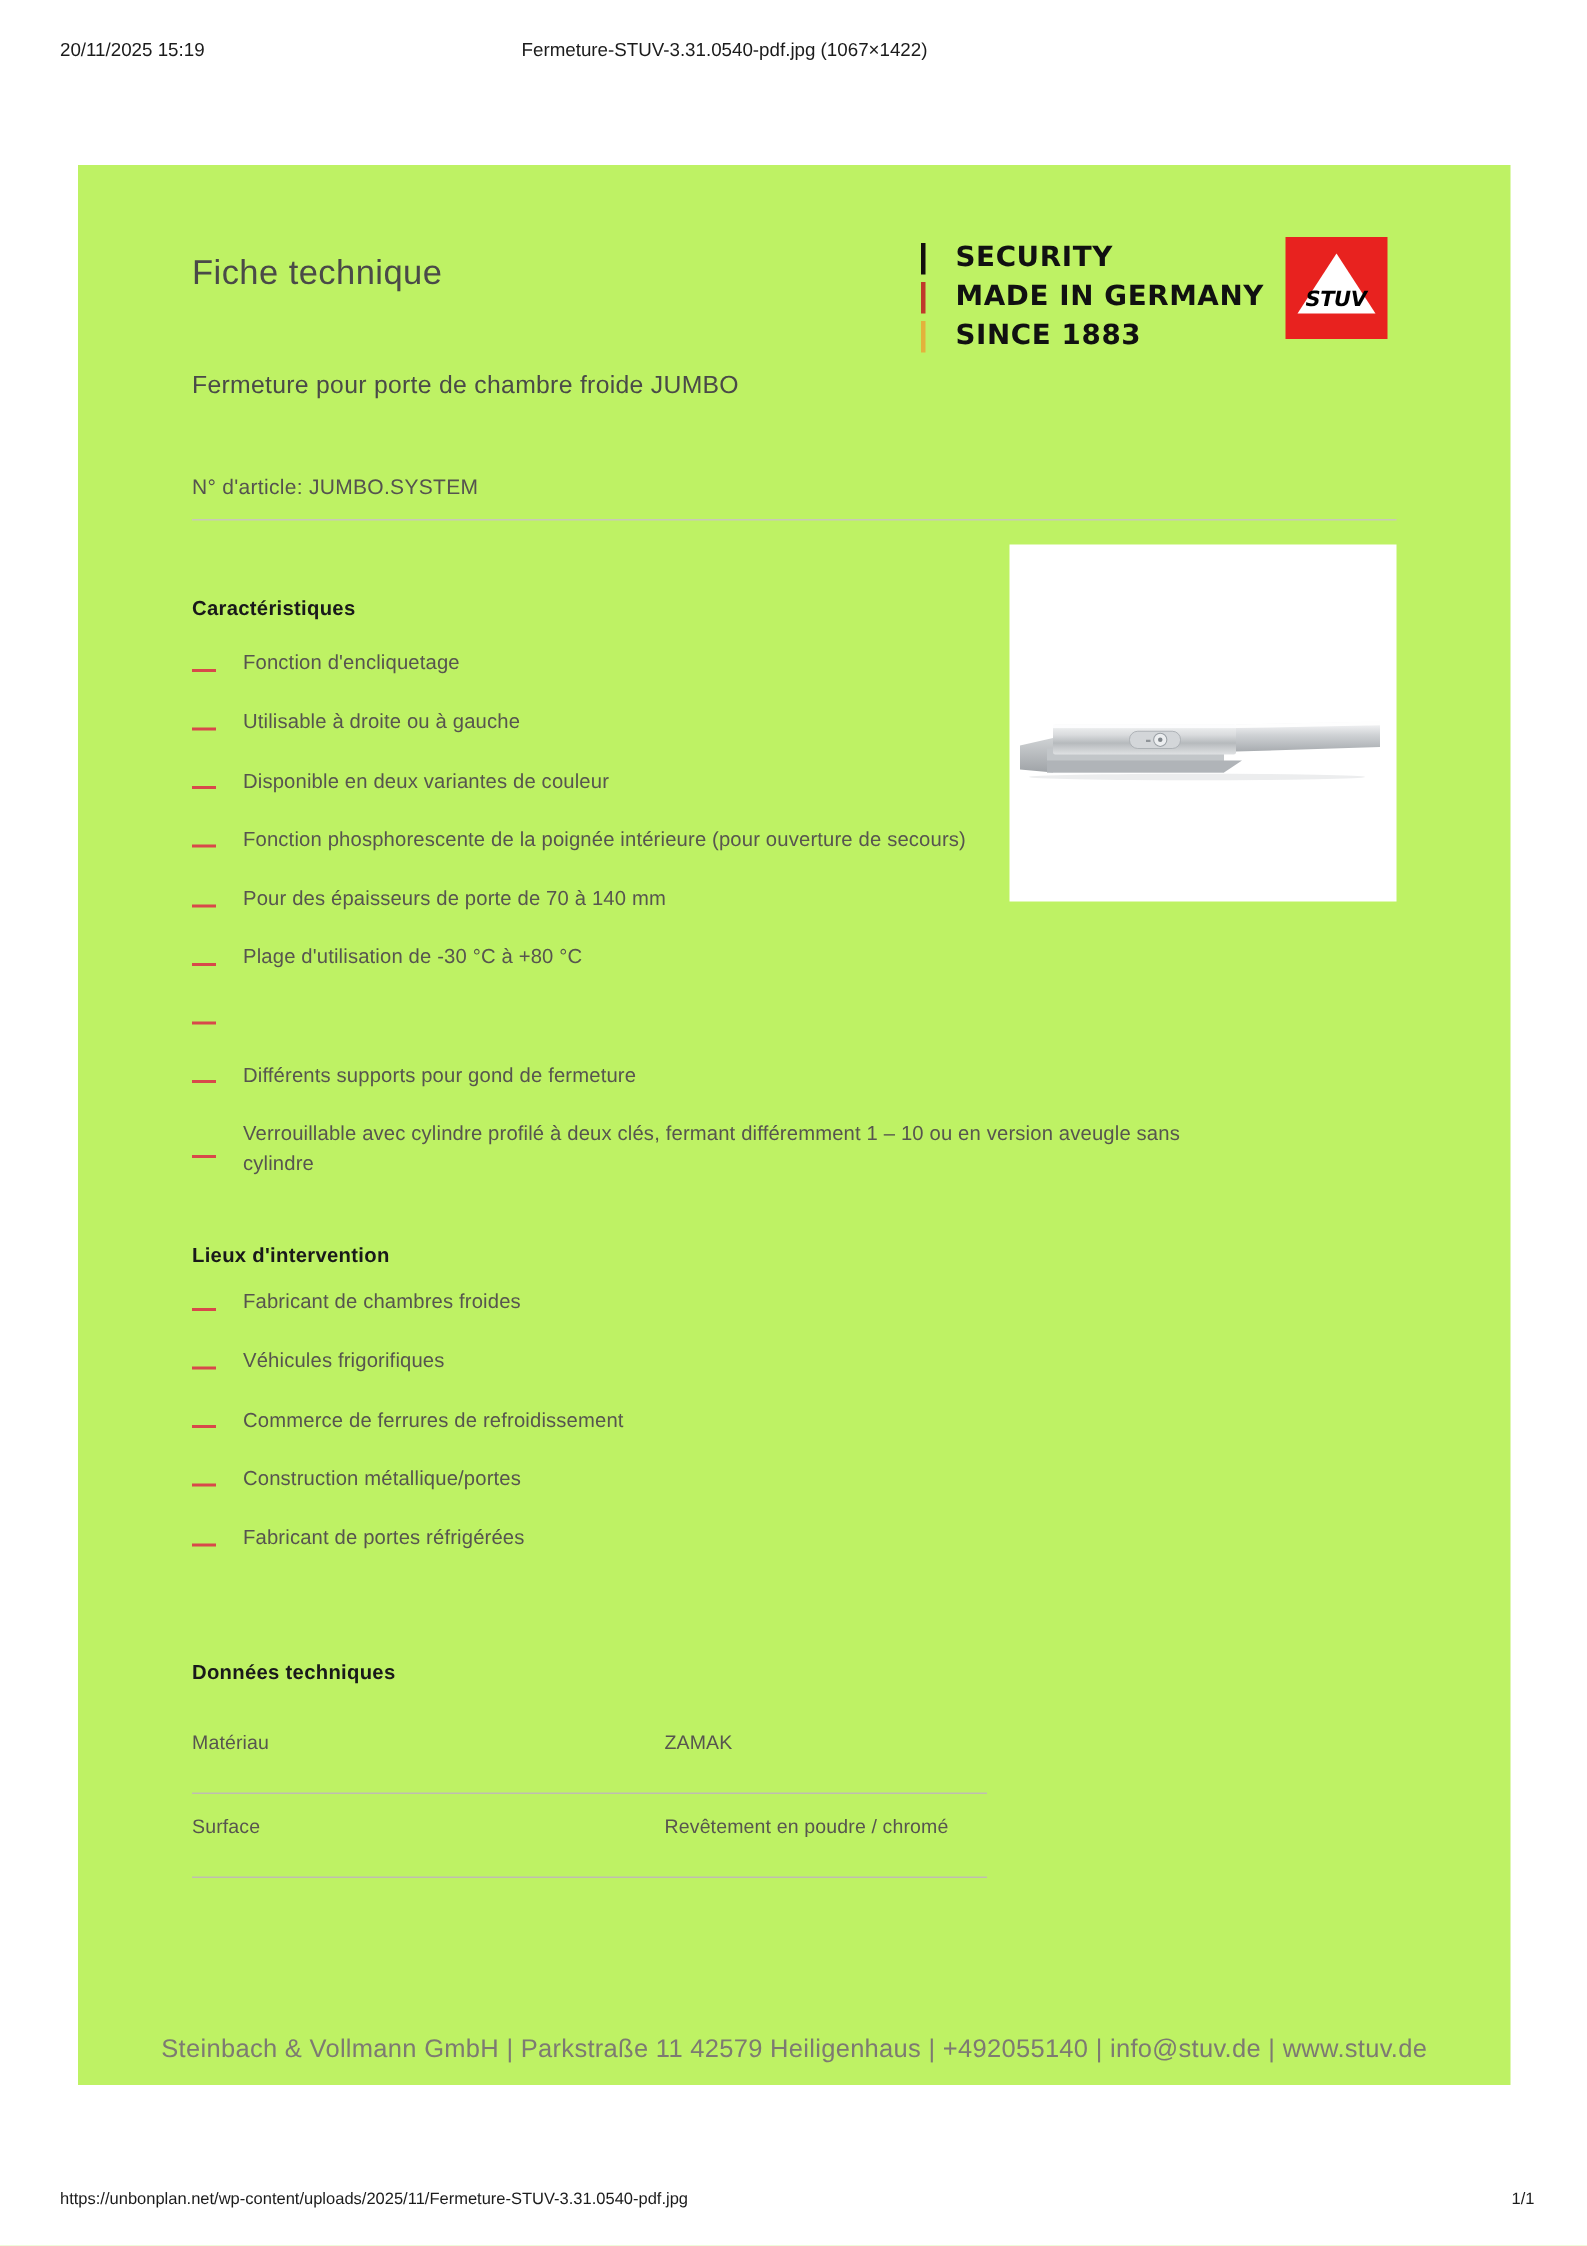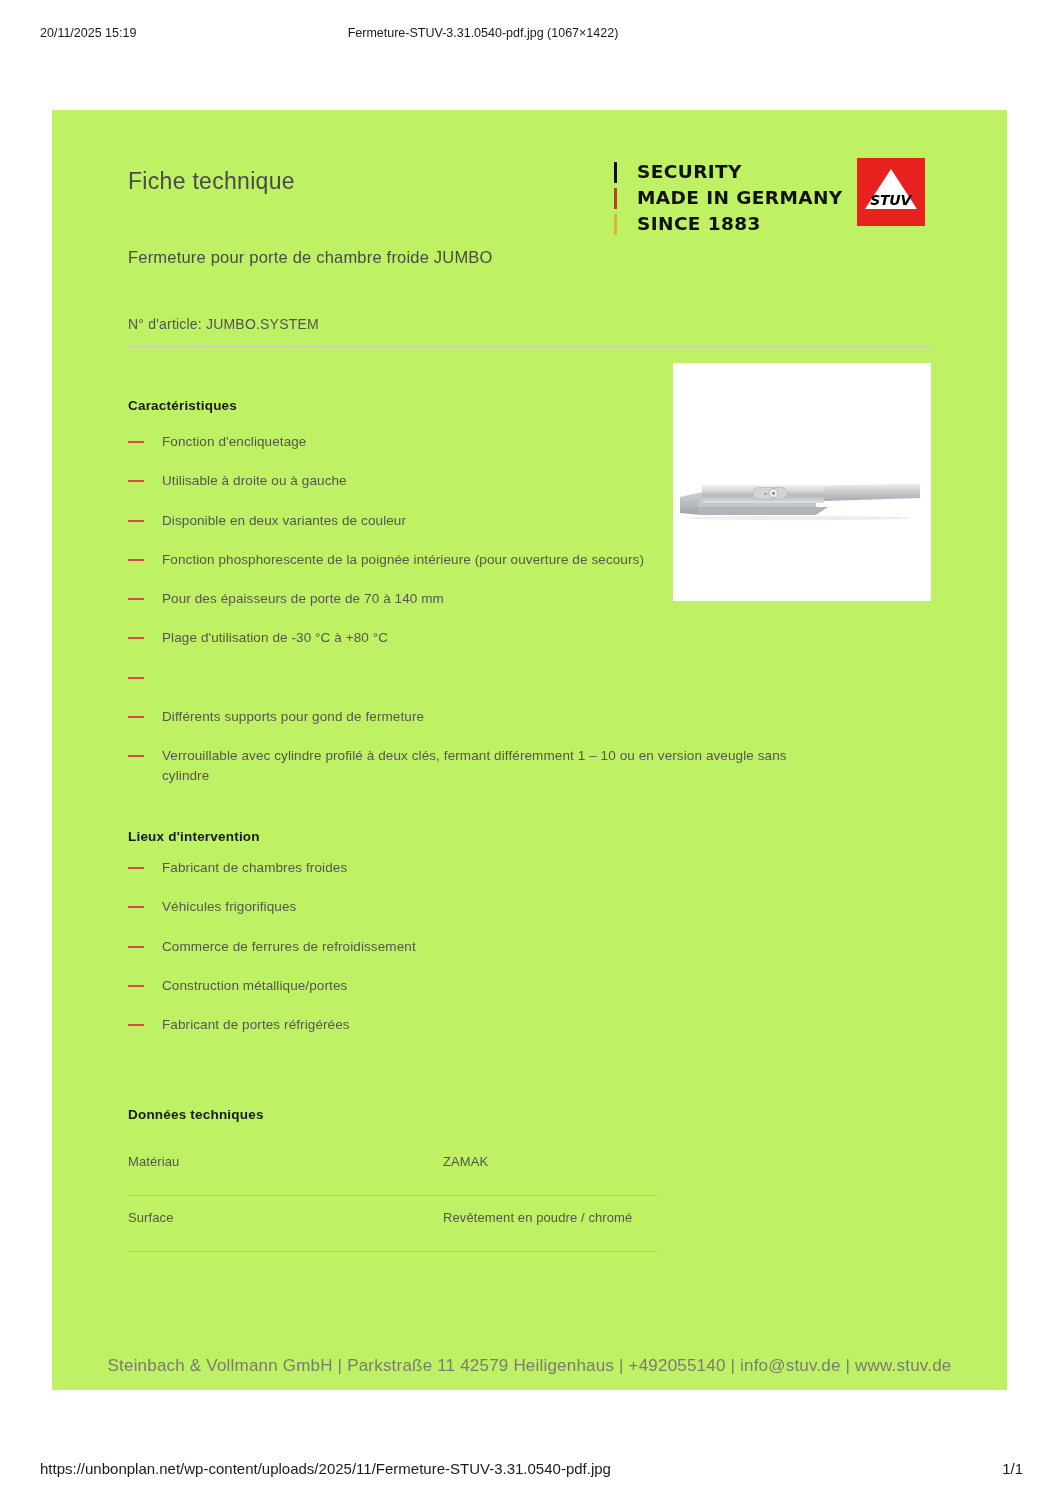--- a/index.html
+++ b/index.html
@@ -38,21 +38,21 @@
     white-space: nowrap;
   }
 
   
   .print-footer {
     position: absolute;
     top: 1460px;
     left: 0;
     width: 1058px;
     height: 20px;
-    font-size: 15px;
+    font-size: 11px;
     color: #1b1b1b;
   }
   .print-footer .pf-left {
     position: absolute;
     left: 40px;
     top: 0;
     white-space: nowrap;
   }
   .print-footer .pf-right {
     position: absolute;
@@ -218,21 +218,21 @@
   .sec-techdata  { left: 76px; top: 997px; }
 
   
   .bullet-list { position: absolute; left: 76px; }
   .features-list { top: 322px; width: 690px; }
   .places-list   { top: 748px; width: 520px; }
 
   .bullet-item {
     position: relative;
     display: flex;
-    align-items: flex-start;
+    align-items: center;
     min-height: 20px;
   }
   .features-list .bullet-item { margin-bottom: 19px; }
   .places-list   .bullet-item { margin-bottom: 19px; }
 
   .bullet-dash {
     flex: 0 0 auto;
     width: 16px;
     height: 2px;
     background: #d8494a;

